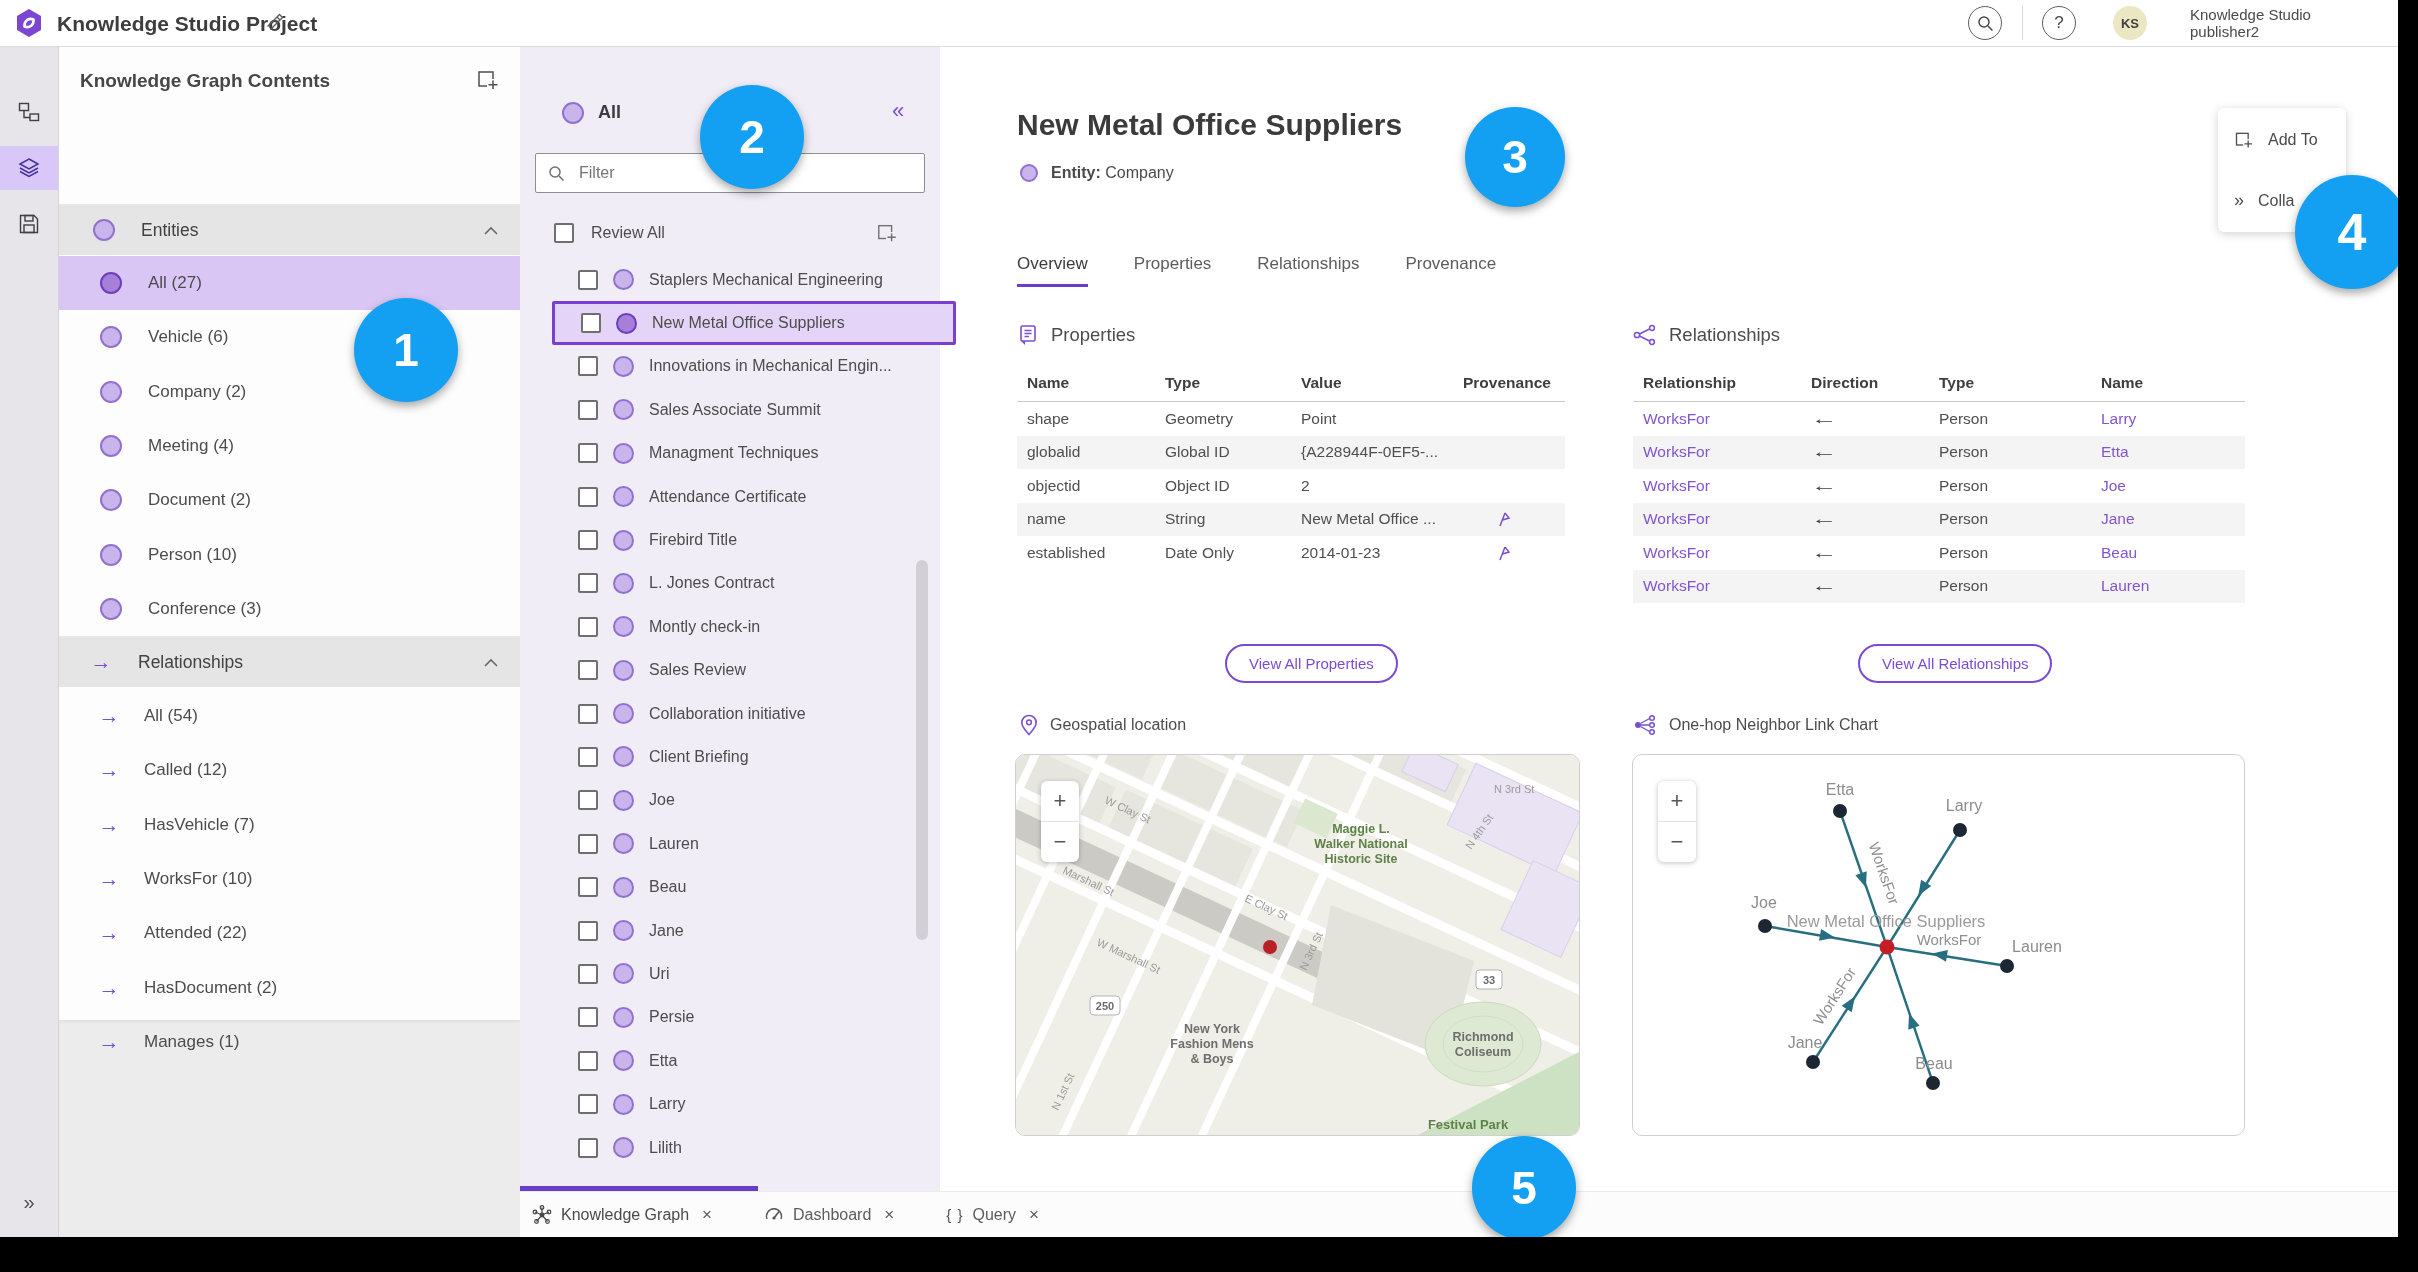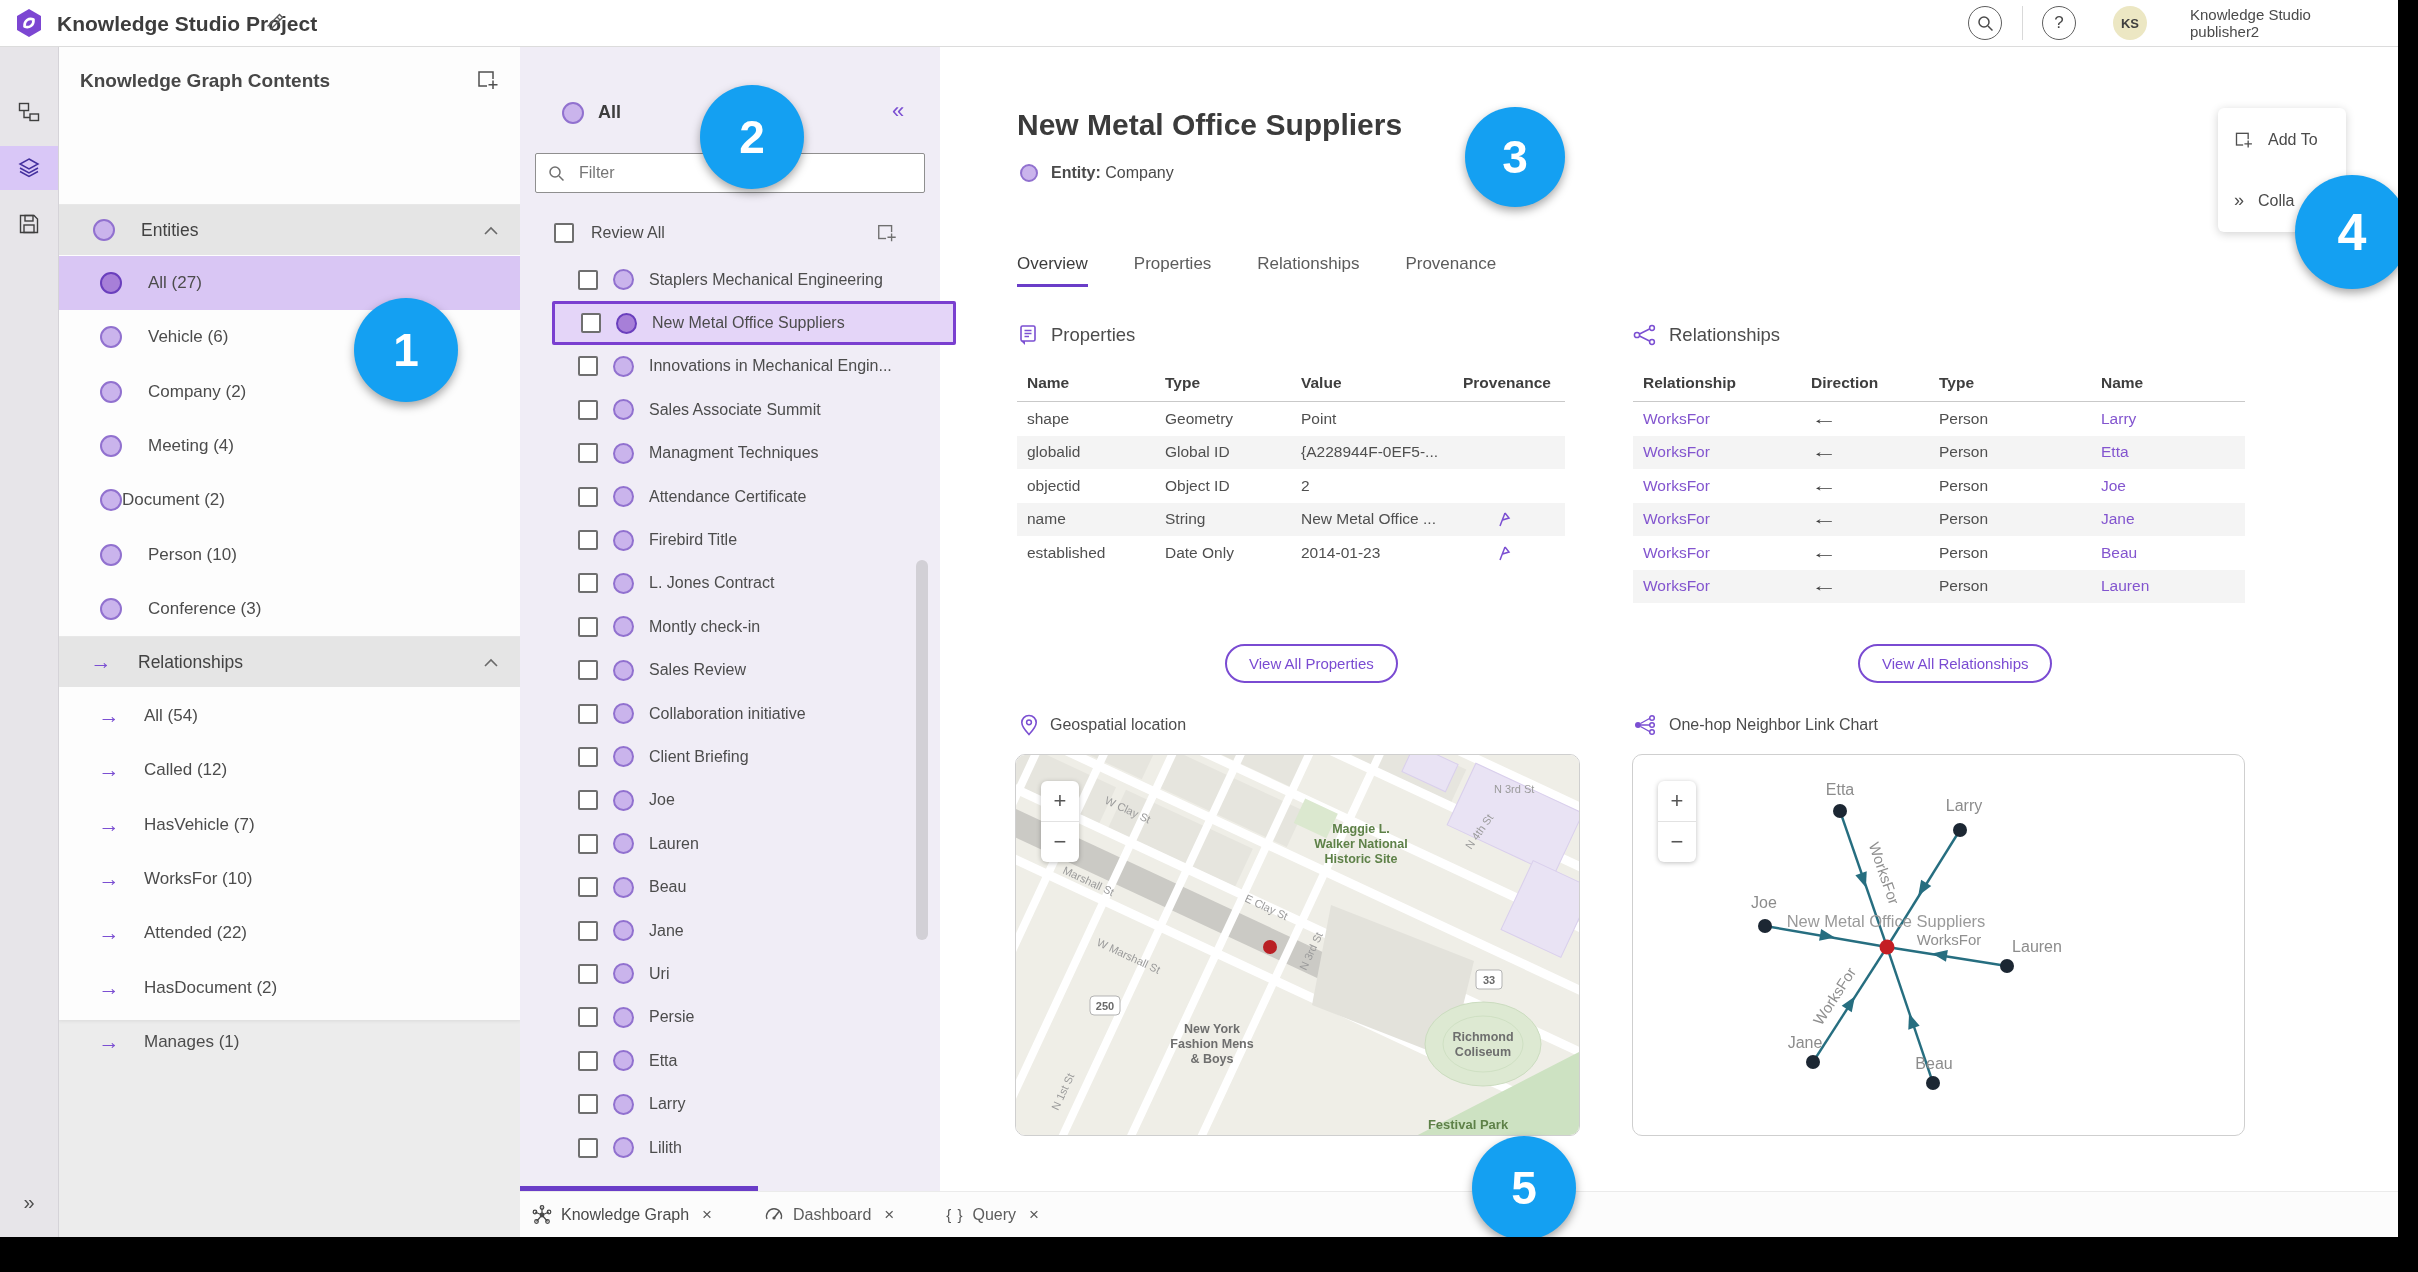--- a/index.html
+++ b/index.html
@@ -142,21 +142,21 @@
       <div class="kg-row">
           <span class="circ" style="margin-left:42px"></span>
           <span style="margin-left:26px">Company (2)</span>
         </div>
       <div class="kg-row">
           <span class="circ" style="margin-left:42px"></span>
           <span style="margin-left:26px">Meeting (4)</span>
         </div>
       <div class="kg-row">
           <span class="circ" style="margin-left:42px"></span>
-          <span style="">Document (2)</span>
+          <span style="margin-left:26px">Document (2)</span>
         </div>
       <div class="kg-row">
           <span class="circ" style="margin-left:42px"></span>
           <span style="margin-left:26px">Person (10)</span>
         </div>
       <div class="kg-row">
           <span class="circ" style="margin-left:42px"></span>
           <span style="margin-left:26px">Conference (3)</span>
         </div>
     </div>

